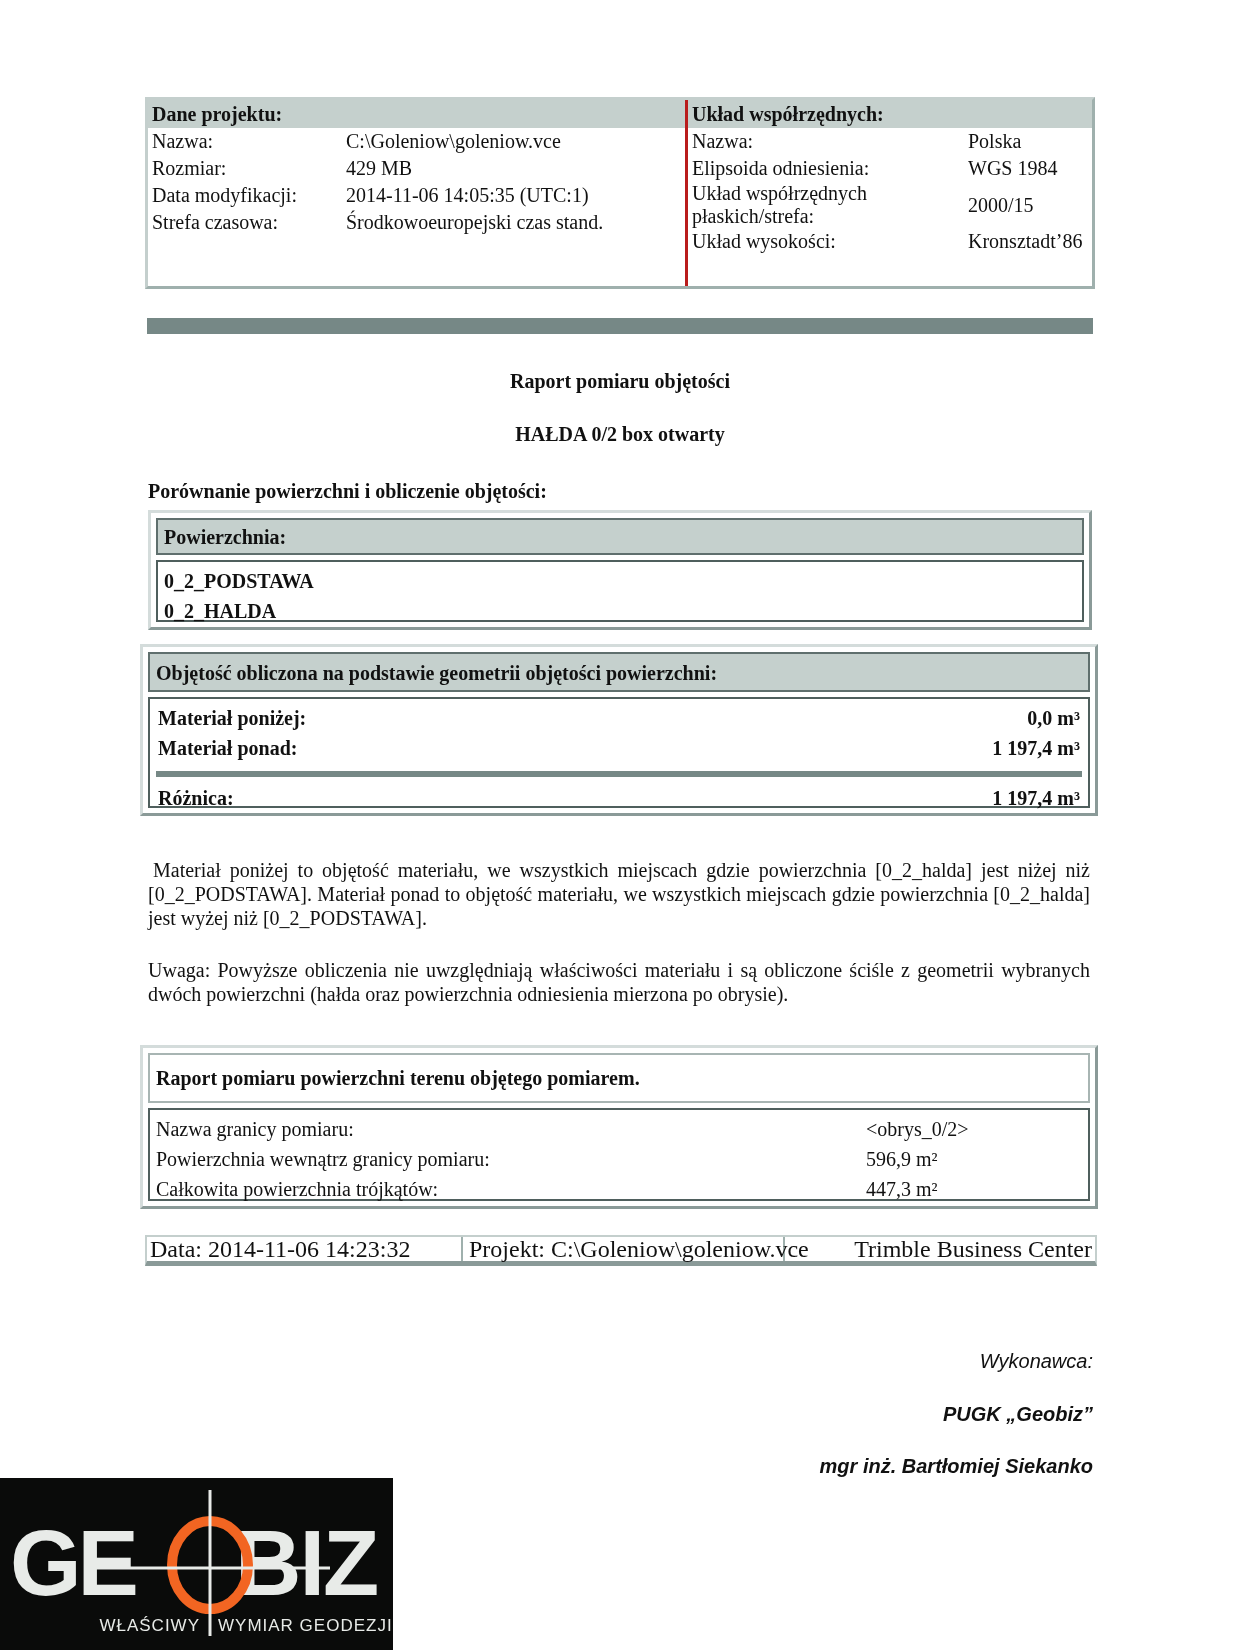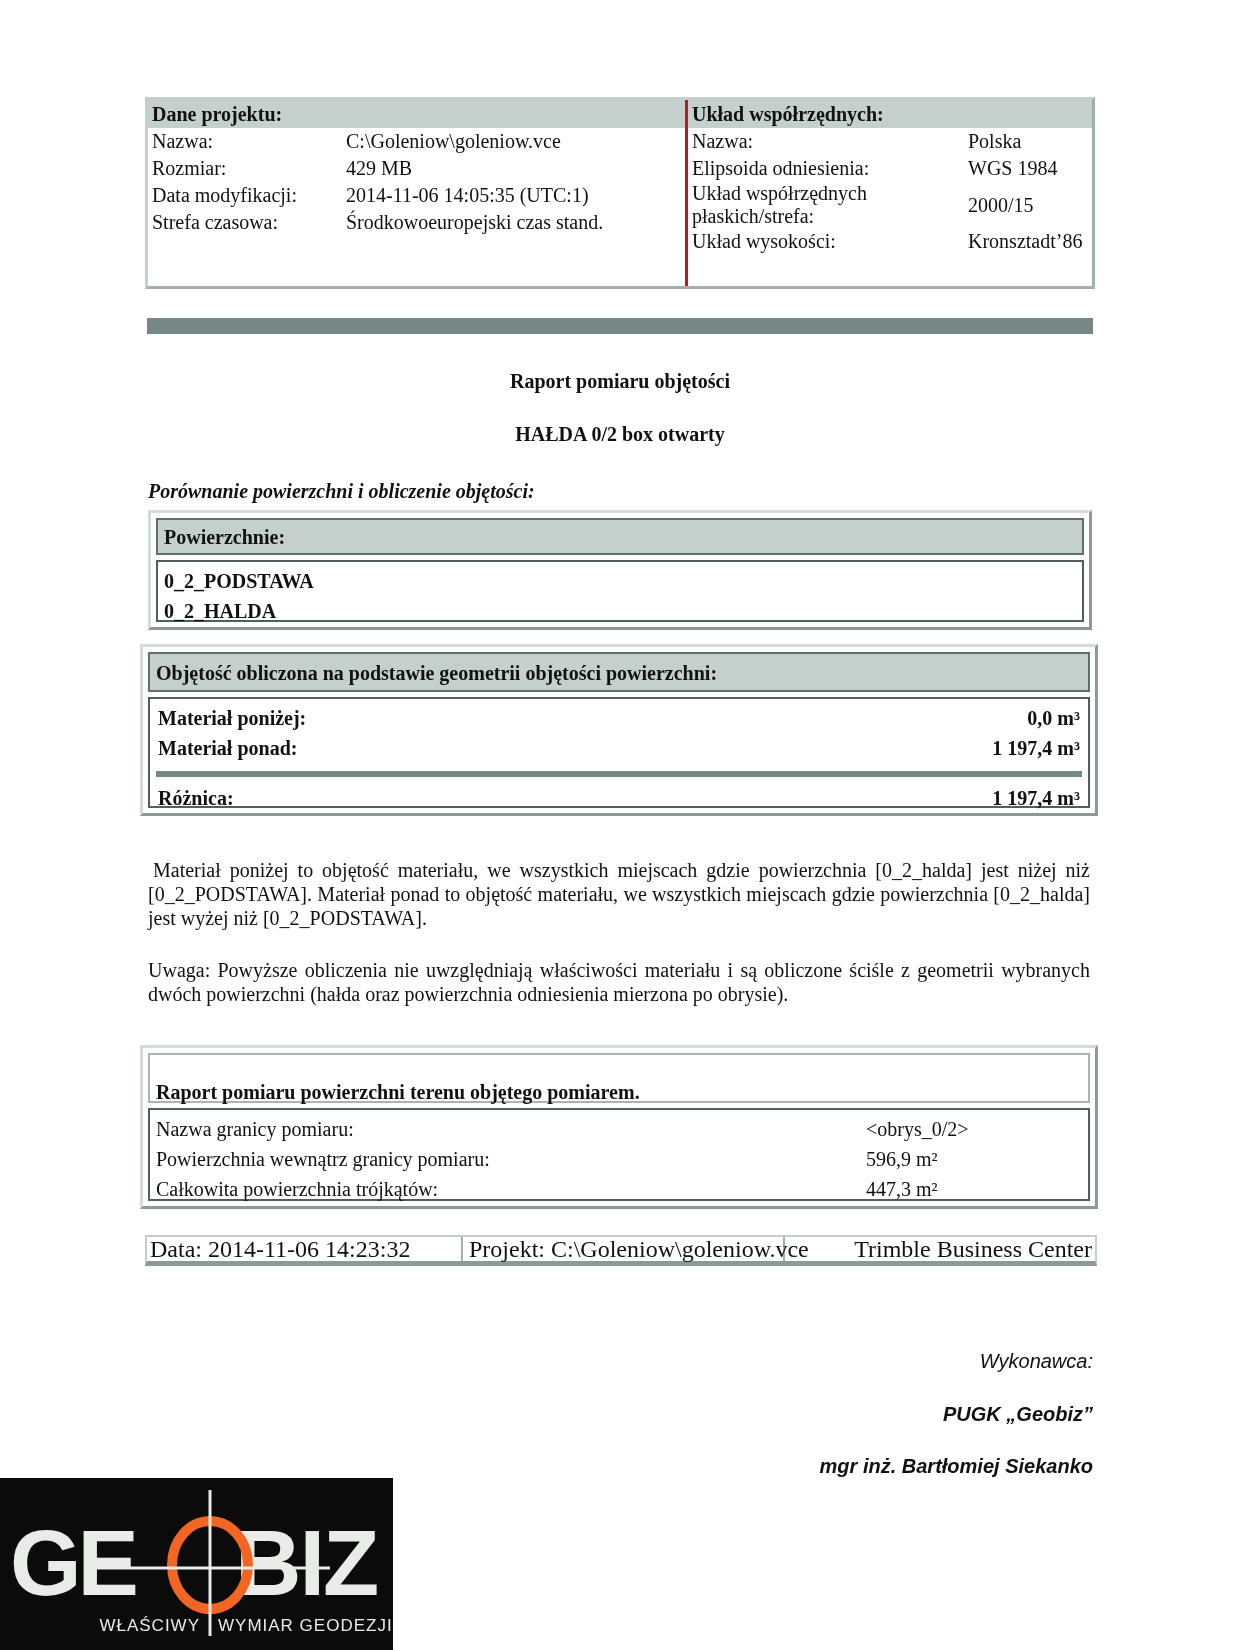--- a/index.html
+++ b/index.html
@@ -93,25 +93,25 @@
     </tbody>
       </table>
   </div>
 </div>
 
 <div class="graybar"></div>
 
 <div class="center-title" style="top:370px;">Raport pomiaru objętości</div>
 <div class="center-title" style="top:423px;">HAŁDA 0/2 box otwarty</div>
 
-<div class="subhead" style="top:480px;font-style:italic;">Porównanie powierzchni i obliczenie objętości:</div>
+<div class="subhead" style="top:480px;">Porównanie powierzchni i obliczenie objętości:</div>
 
 <div class="box" style="left:148px; top:510px; width:944px; height:120px;">
   <div class="inner grey" style="left:5px; top:5px; right:5px; height:37px;">
-    <div class="bold" style="position:absolute; left:6px; top:6px;">Powierzchnie:</div>
+    <div class="bold" style="position:absolute; left:6px; top:6px;">Powierzchnia:</div>
   </div>
   <div class="inner" style="left:5px; top:47px; right:5px; bottom:5px;">
     <div class="bold" style="position:absolute; left:6px; top:8px;">0_2_PODSTAWA</div>
     <div class="bold" style="position:absolute; left:6px; top:38px;">0_2_HALDA</div>
   </div>
 </div>
 
 <div class="box" style="left:140px; top:644px; width:958px; height:172px;">
   <div class="inner grey" style="left:5px; top:5px; right:5px; height:40px;">
     <div class="bold" style="position:absolute; left:6px; top:8px;">Objętość obliczona na podstawie geometrii objętości powierzchni:</div>
@@ -131,21 +131,21 @@
       <span>1 197,4 m³</span>
     </div>
   </div>
 </div>
 
 <div class="para" style="top:858px; text-indent:5px;">Materiał poniżej to objętość materiału, we wszystkich miejscach gdzie powierzchnia [0_2_halda] jest niżej niż [0_2_PODSTAWA]. Materiał ponad to objętość materiału, we wszystkich miejscach gdzie powierzchnia [0_2_halda] jest wyżej niż [0_2_PODSTAWA].</div>
 <div class="para" style="top:958px;">Uwaga: Powyższe obliczenia nie uwzględniają właściwości materiału i są obliczone ściśle z geometrii wybranych dwóch powierzchni (hałda oraz powierzchnia odniesienia mierzona po obrysie).</div>
 
 <div class="box" style="left:140px; top:1045px; width:958px; height:164px;">
   <div class="inner" style="left:5px; top:5px; right:5px; height:50px; border-color:#a8b5b3;">
-    <div class="bold" style="position:absolute; left:6px; top:26px;">Raport pomiaru powierzchni terenu objętego pomiarem.</div>
+    <div class="bold" style="position:absolute; left:6px; top:12px;">Raport pomiaru powierzchni terenu objętego pomiarem.</div>
   </div>
   <div class="inner" style="left:5px; top:60px; right:5px; bottom:5px;font-family:Liberation Serif, serif;">
     <div style="position:absolute; left:6px; top:8px;">Nazwa granicy pomiaru:</div>
     <div style="position:absolute; left:716px; top:8px;">&lt;obrys_0/2&gt;</div>
     <div style="position:absolute; left:6px; top:38px;">Powierzchnia wewnątrz granicy pomiaru:</div>
     <div style="position:absolute; left:716px; top:38px;">596,9 m²</div>
     <div style="position:absolute; left:6px; top:68px;">Całkowita powierzchnia trójkątów:</div>
     <div style="position:absolute; left:716px; top:68px;">447,3 m²</div>
   </div>
 </div>

